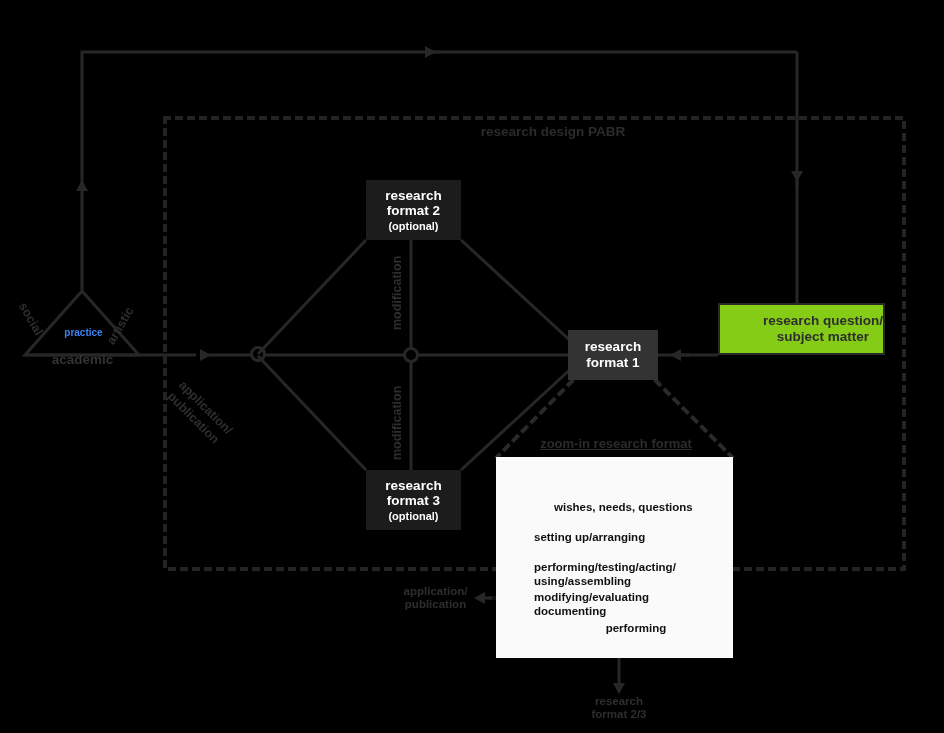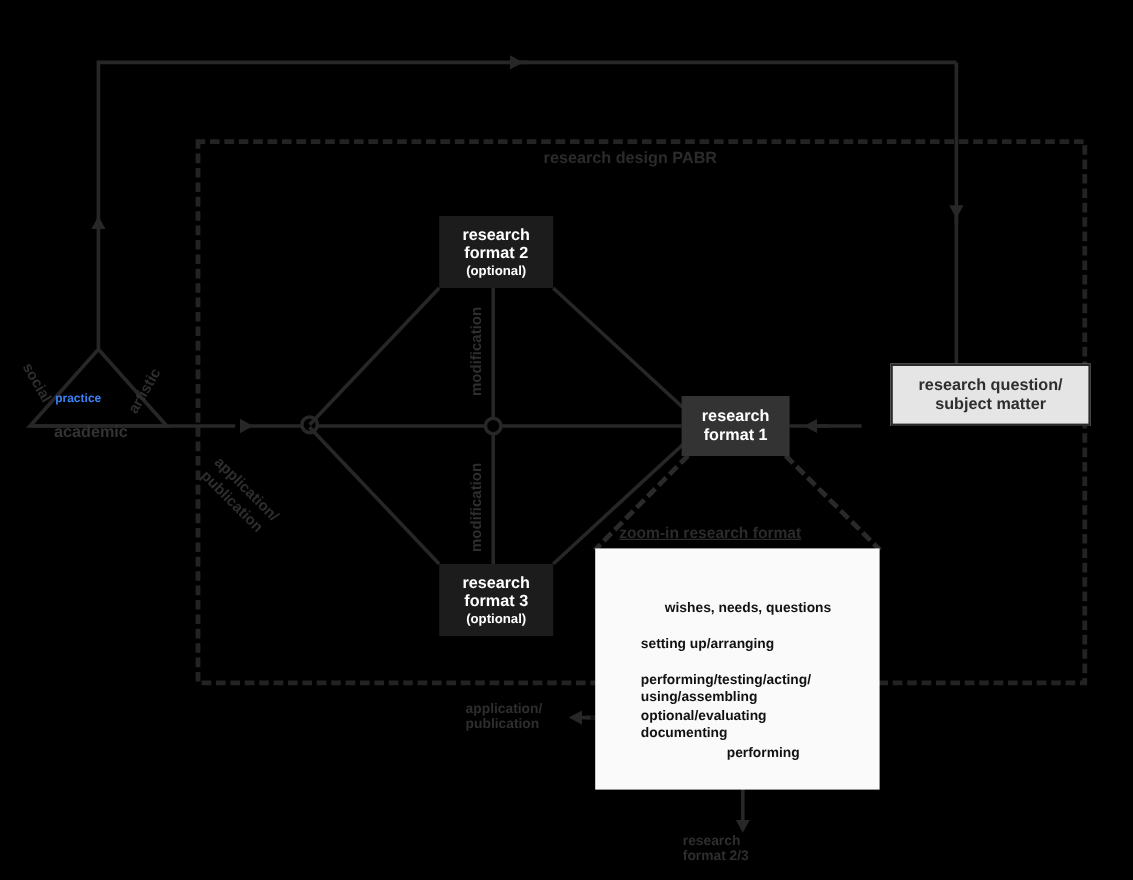--- a/index.html
+++ b/index.html
@@ -6,25 +6,25 @@
   body{width:944px;height:733px;overflow:hidden;font-family:"Liberation Sans",sans-serif;}
   #stage{position:relative;width:944px;height:733px;background:#000;}
   svg#wires{position:absolute;left:0;top:0;width:944px;height:733px;}
 
   .box{position:absolute;background:#1c1c1c;color:#fff;display:flex;flex-direction:column;
        align-items:center;justify-content:center;text-align:center;font-weight:bold;line-height:1.15;}
   .box .ttl{font-size:13.5px;}
   .box .opt{font-size:11px;margin-top:1px;}
 
   .ghostbox{position:absolute;border:2px solid #2a2a2a;color:#2e2e2e;display:flex;
-            align-items:center;justify-content:center;text-align:center;
-            font-weight:bold;font-size:13.5px;line-height:1.2;background:#e5e5e5;margin-left:24px;}
+            align-items:center;justify-content:flex-end;text-align:center;
+            font-weight:bold;font-size:13.5px;line-height:1.2;background:#84cc16;}
 
   .glabel{position:absolute;color:#2b2b2b;font-weight:bold;font-size:12.5px;line-height:1.15;
-          text-align:left;white-space:pre-line;}
+          text-align:center;white-space:pre-line;}
   .wlabel{position:absolute;color:#111;font-weight:bold;font-size:11.5px;line-height:1.2;white-space:pre-line;}
 
   .rot-l{transform:rotate(-90deg);transform-origin:0 0;}
   .rot-diag{transform:rotate(45deg);transform-origin:0 0;}
   .rot-s{transform:rotate(-60deg);transform-origin:0 0;}
   .rot-a{transform:rotate(60deg);transform-origin:0 0;}
 
   .panel{position:absolute;background:#fafafa;}
 </style>
 </head>
@@ -115,21 +115,21 @@
 
     <path d="M619,652 L619,688" fill="none" stroke="#272727" stroke-width="3" marker-end="url(#ahD)"></path>
   </svg>
 
   <div class="panel" style="left:496px;top:457px;width:237px;height:201px;"></div>
 
   <div class="wlabel" style="left:534px;top:501px;width:170px;margin-left:20px;">wishes, needs, questions</div>
   <div class="wlabel" style="left:534px;top:531px;width:170px;">setting up/arranging</div>
   <div class="wlabel" style="left:534px;top:561px;width:180px;">performing/testing/acting/
 using/assembling</div>
-  <div class="wlabel" style="left:534px;top:591px;width:170px;">optional/evaluating
+  <div class="wlabel" style="left:534px;top:591px;width:170px;">modifying/evaluating
 documenting</div>
   <div class="wlabel" style="left:586px;top:622px;width:100px;text-align:center;">performing</div>
 
   <div class="box" style="left:366px;top:180px;width:95px;height:60px;">
     <span class="ttl" style="white-space:pre-line;">research
 format 2</span>
     <span class="opt">(optional)</span>
   </div>
 
   <div class="box" style="left:366px;top:470px;width:95px;height:60px;">

